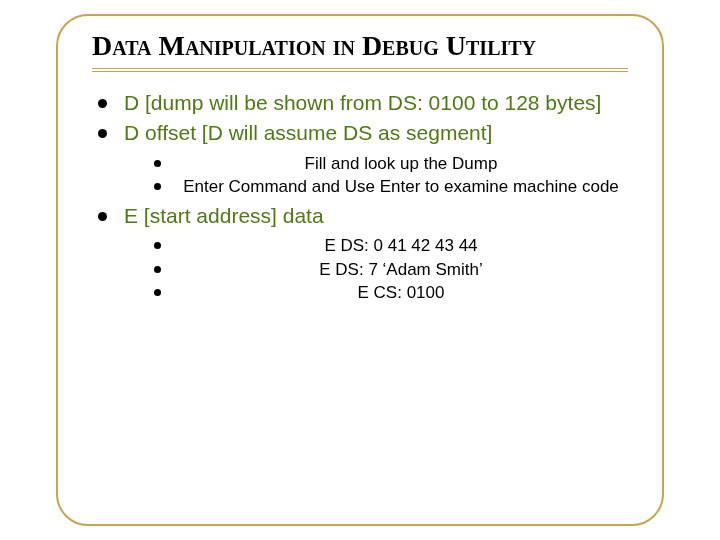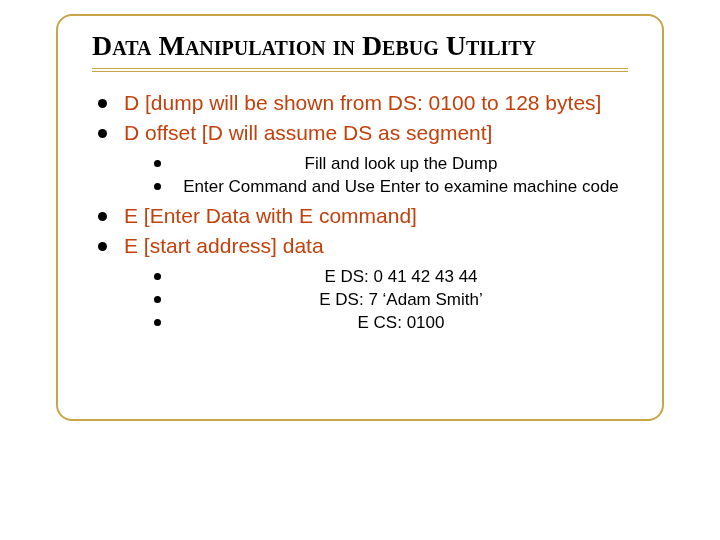--- a/index.html
+++ b/index.html
@@ -9,23 +9,23 @@
     background: #ffffff;
     font-family: Verdana, Arial, sans-serif;
     position: relative;
     overflow: hidden;
   }
   .slide {
     position: absolute;
     left: 56px;
     top: 14px;
     width: 608px;
-    height: 407px;
+    height: 512px;
     border: 2.5px solid #c9a54a;
-    border-radius: 16px;
+    border-radius: 32px;
     padding: 14px 34px 18px 34px;
   }
   .title {
     font-family: Georgia, 'Times New Roman', serif;
     font-variant: small-caps;
     font-weight: bold;
     font-size: 28px;
     color: #000;
     line-height: 1.15;
     margin-bottom: 6px;
@@ -39,21 +39,21 @@
     padding-left: 2px;
   }
   ul.main {
     list-style: none;
     padding-left: 0;
   }
   ul.main > li {
     position: relative;
     padding-left: 30px;
     font-size: 21px;
-    color: #c2410c;
+    color: #4d7c0f;
     line-height: 1.25;
     margin-bottom: 4px;
   }
   ul.main > li::before {
     content: "";
     position: absolute;
     left: 4px;
     top: 9px;
     width: 9px;
     height: 9px;
@@ -95,21 +95,20 @@
   <div class="content">
     <ul class="main">
       <li>D [dump will be shown from DS: 0100 to 128 bytes]</li>
       <li>D offset  [D will assume DS as segment]</li>
     </ul>
     <ul class="sub">
       <li>Fill and look up the Dump</li>
       <li>Enter Command and Use Enter to examine machine code</li>
     </ul>
     <ul class="main">
-      <li>E [Enter Data with E command]</li>
       <li>E [start address] data</li>
     </ul>
     <ul class="sub">
       <li>E DS: 0 41 42 43 44</li>
       <li>E DS: 7 ‘Adam Smith’</li>
       <li>E CS: 0100</li>
     </ul>
   </div>
 </div>
 

